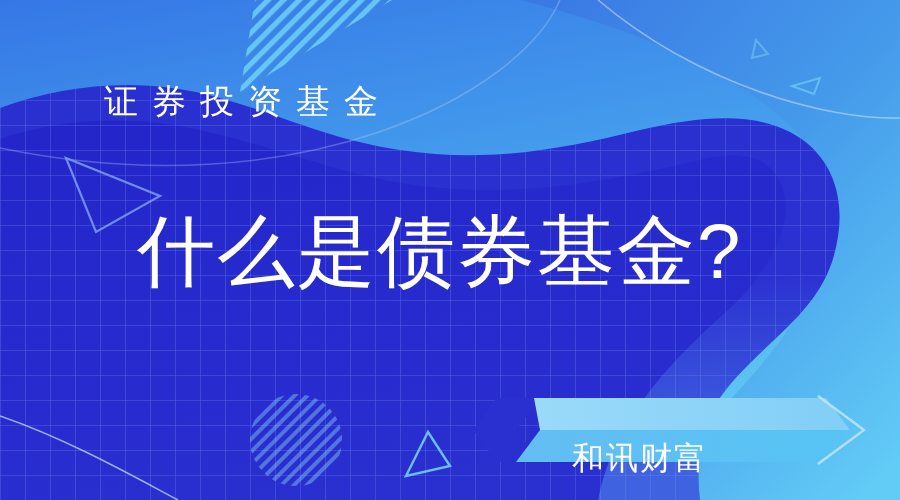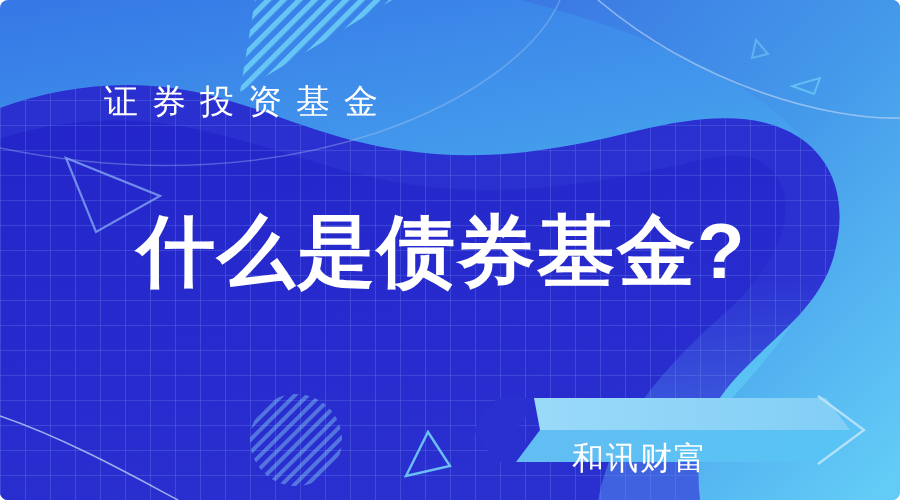--- a/index.html
+++ b/index.html
@@ -7,21 +7,20 @@
     padding: 0;
     background: #ffffff;
   }
   #poster {
     position: relative;
     width: 900px;
     height: 500px;
     overflow: hidden;
     font-family: "Liberation Sans", "DejaVu Sans", sans-serif;
     user-select: none;
-    border-radius: 8px;
   }
   #poster svg.layer {
     position: absolute;
     inset: 0;
     width: 900px;
     height: 500px;
     display: block;
   }
   .text-layer {
     position: absolute;
@@ -38,21 +37,21 @@
     color: #ffffff;
     letter-spacing: 14px;
     line-height: 44px;
     white-space: nowrap;
   }
   .main-title {
     position: absolute;
     left: 137px;
     top: 203px;
     font-size: 78px;
-    font-weight: bold;
+    font-weight: normal;
     color: #ffffff;
     letter-spacing: 2px;
     line-height: 96px;
     white-space: nowrap;
   }
   .brand-badge-text {
     position: absolute;
     left: 572px;
     top: 412px;
     font-size: 32px;

